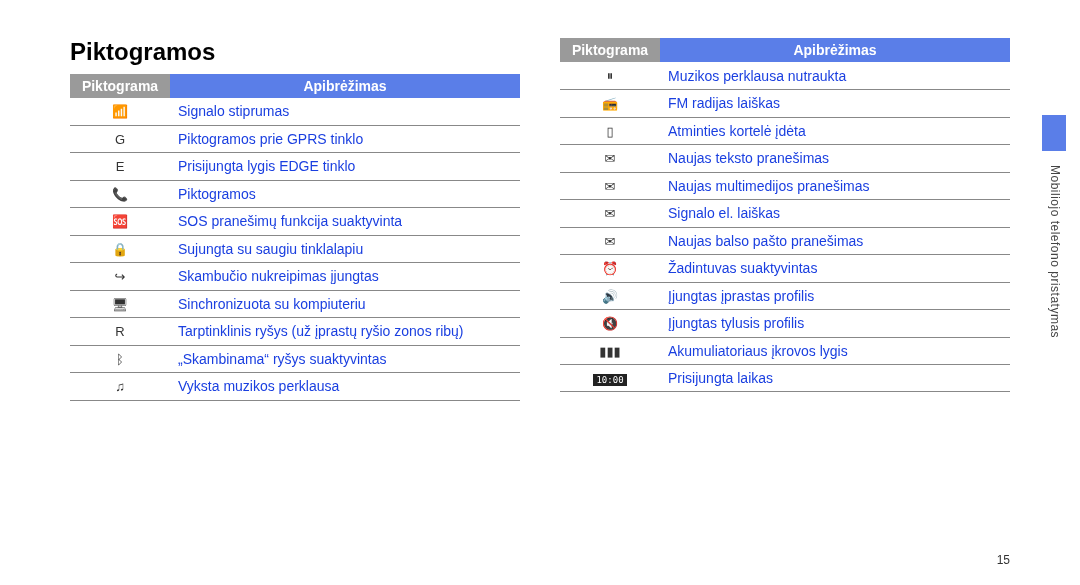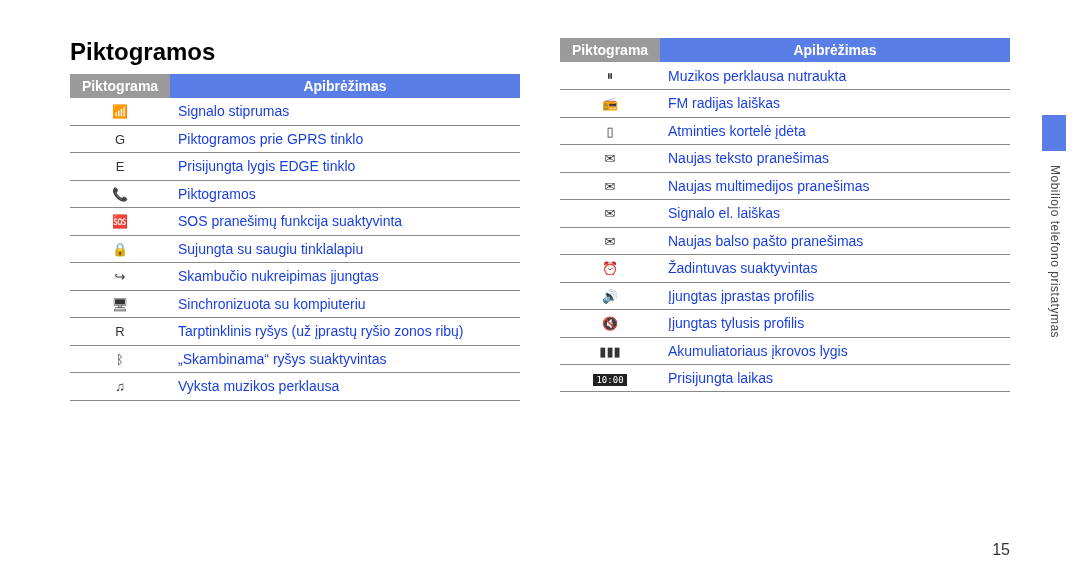--- a/index.html
+++ b/index.html
@@ -84,22 +84,22 @@
     right: 18px;
     top: 165px;
     writing-mode: vertical-rl;
     font-size: 12px;
     color: #444;
     letter-spacing: 0.5px;
   }
   .page-num {
     position: absolute;
     right: 70px;
-    bottom: 26px;
-    font-size: 16px;
+    bottom: 18px;
+    font-size: 12px;
     color: #333;
   }
   .time-badge {
     display: inline-block;
     background: #222;
     color: #fff;
     font-size: 9px;
     padding: 1px 3px;
     border-radius: 0;
     font-family: monospace;

